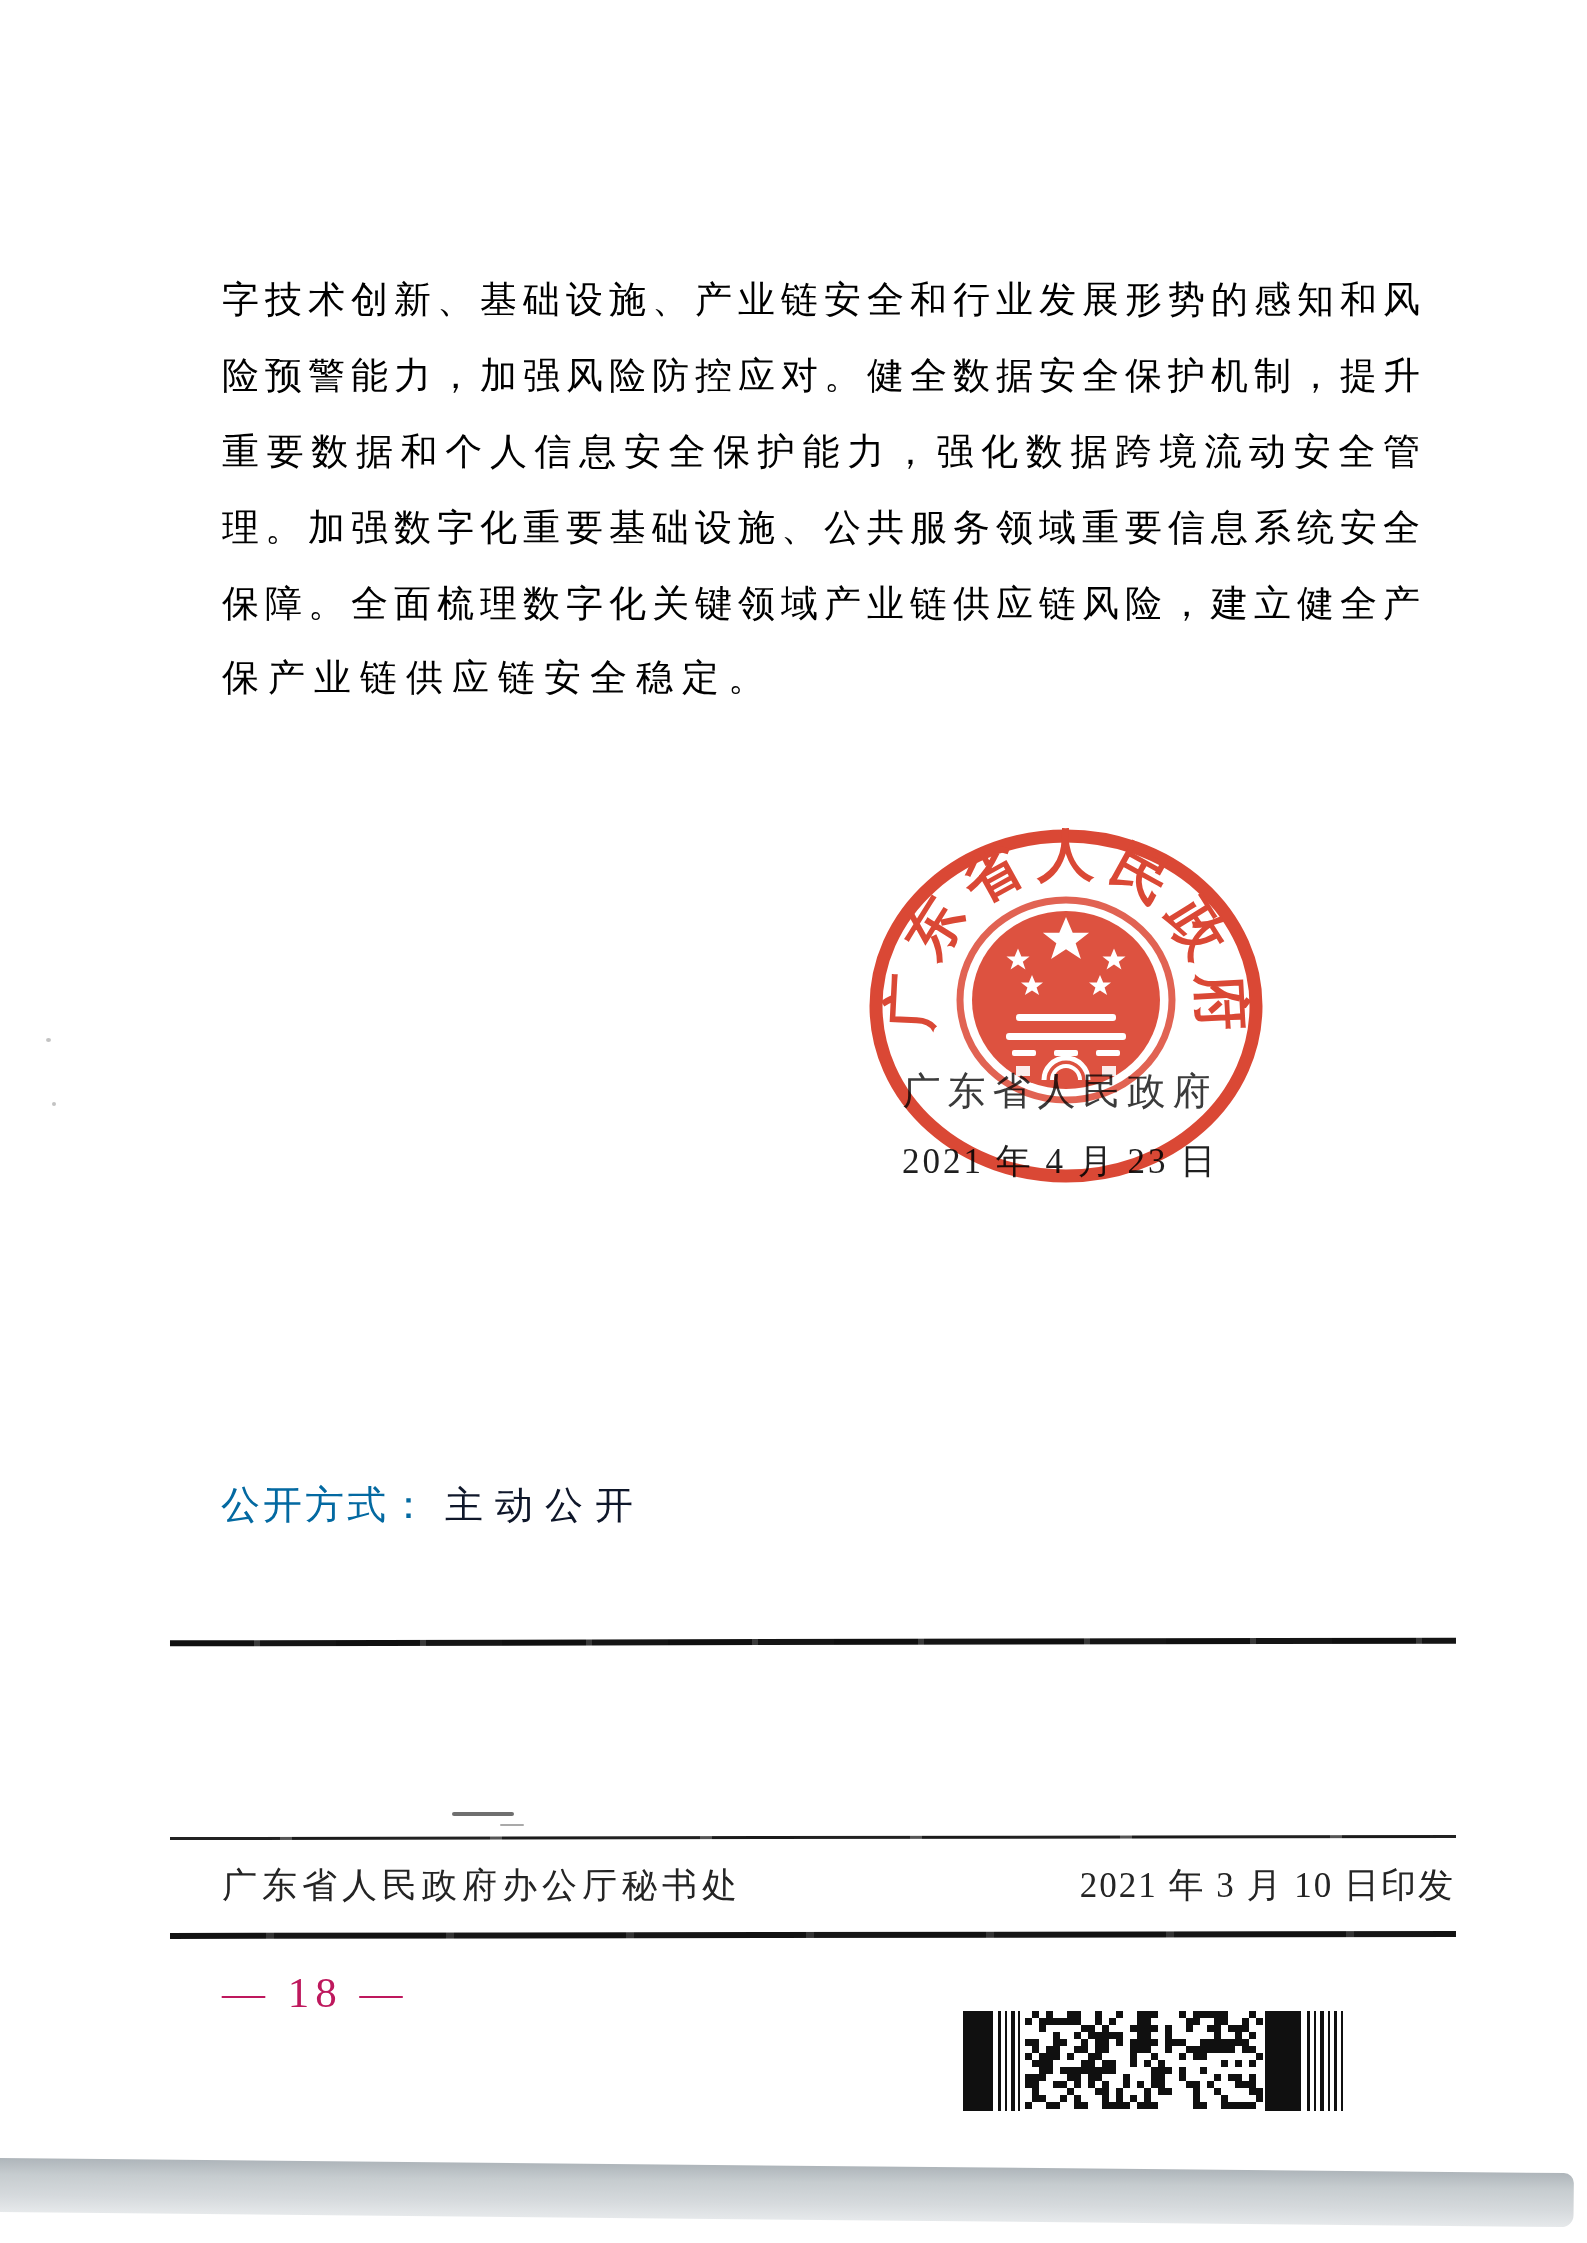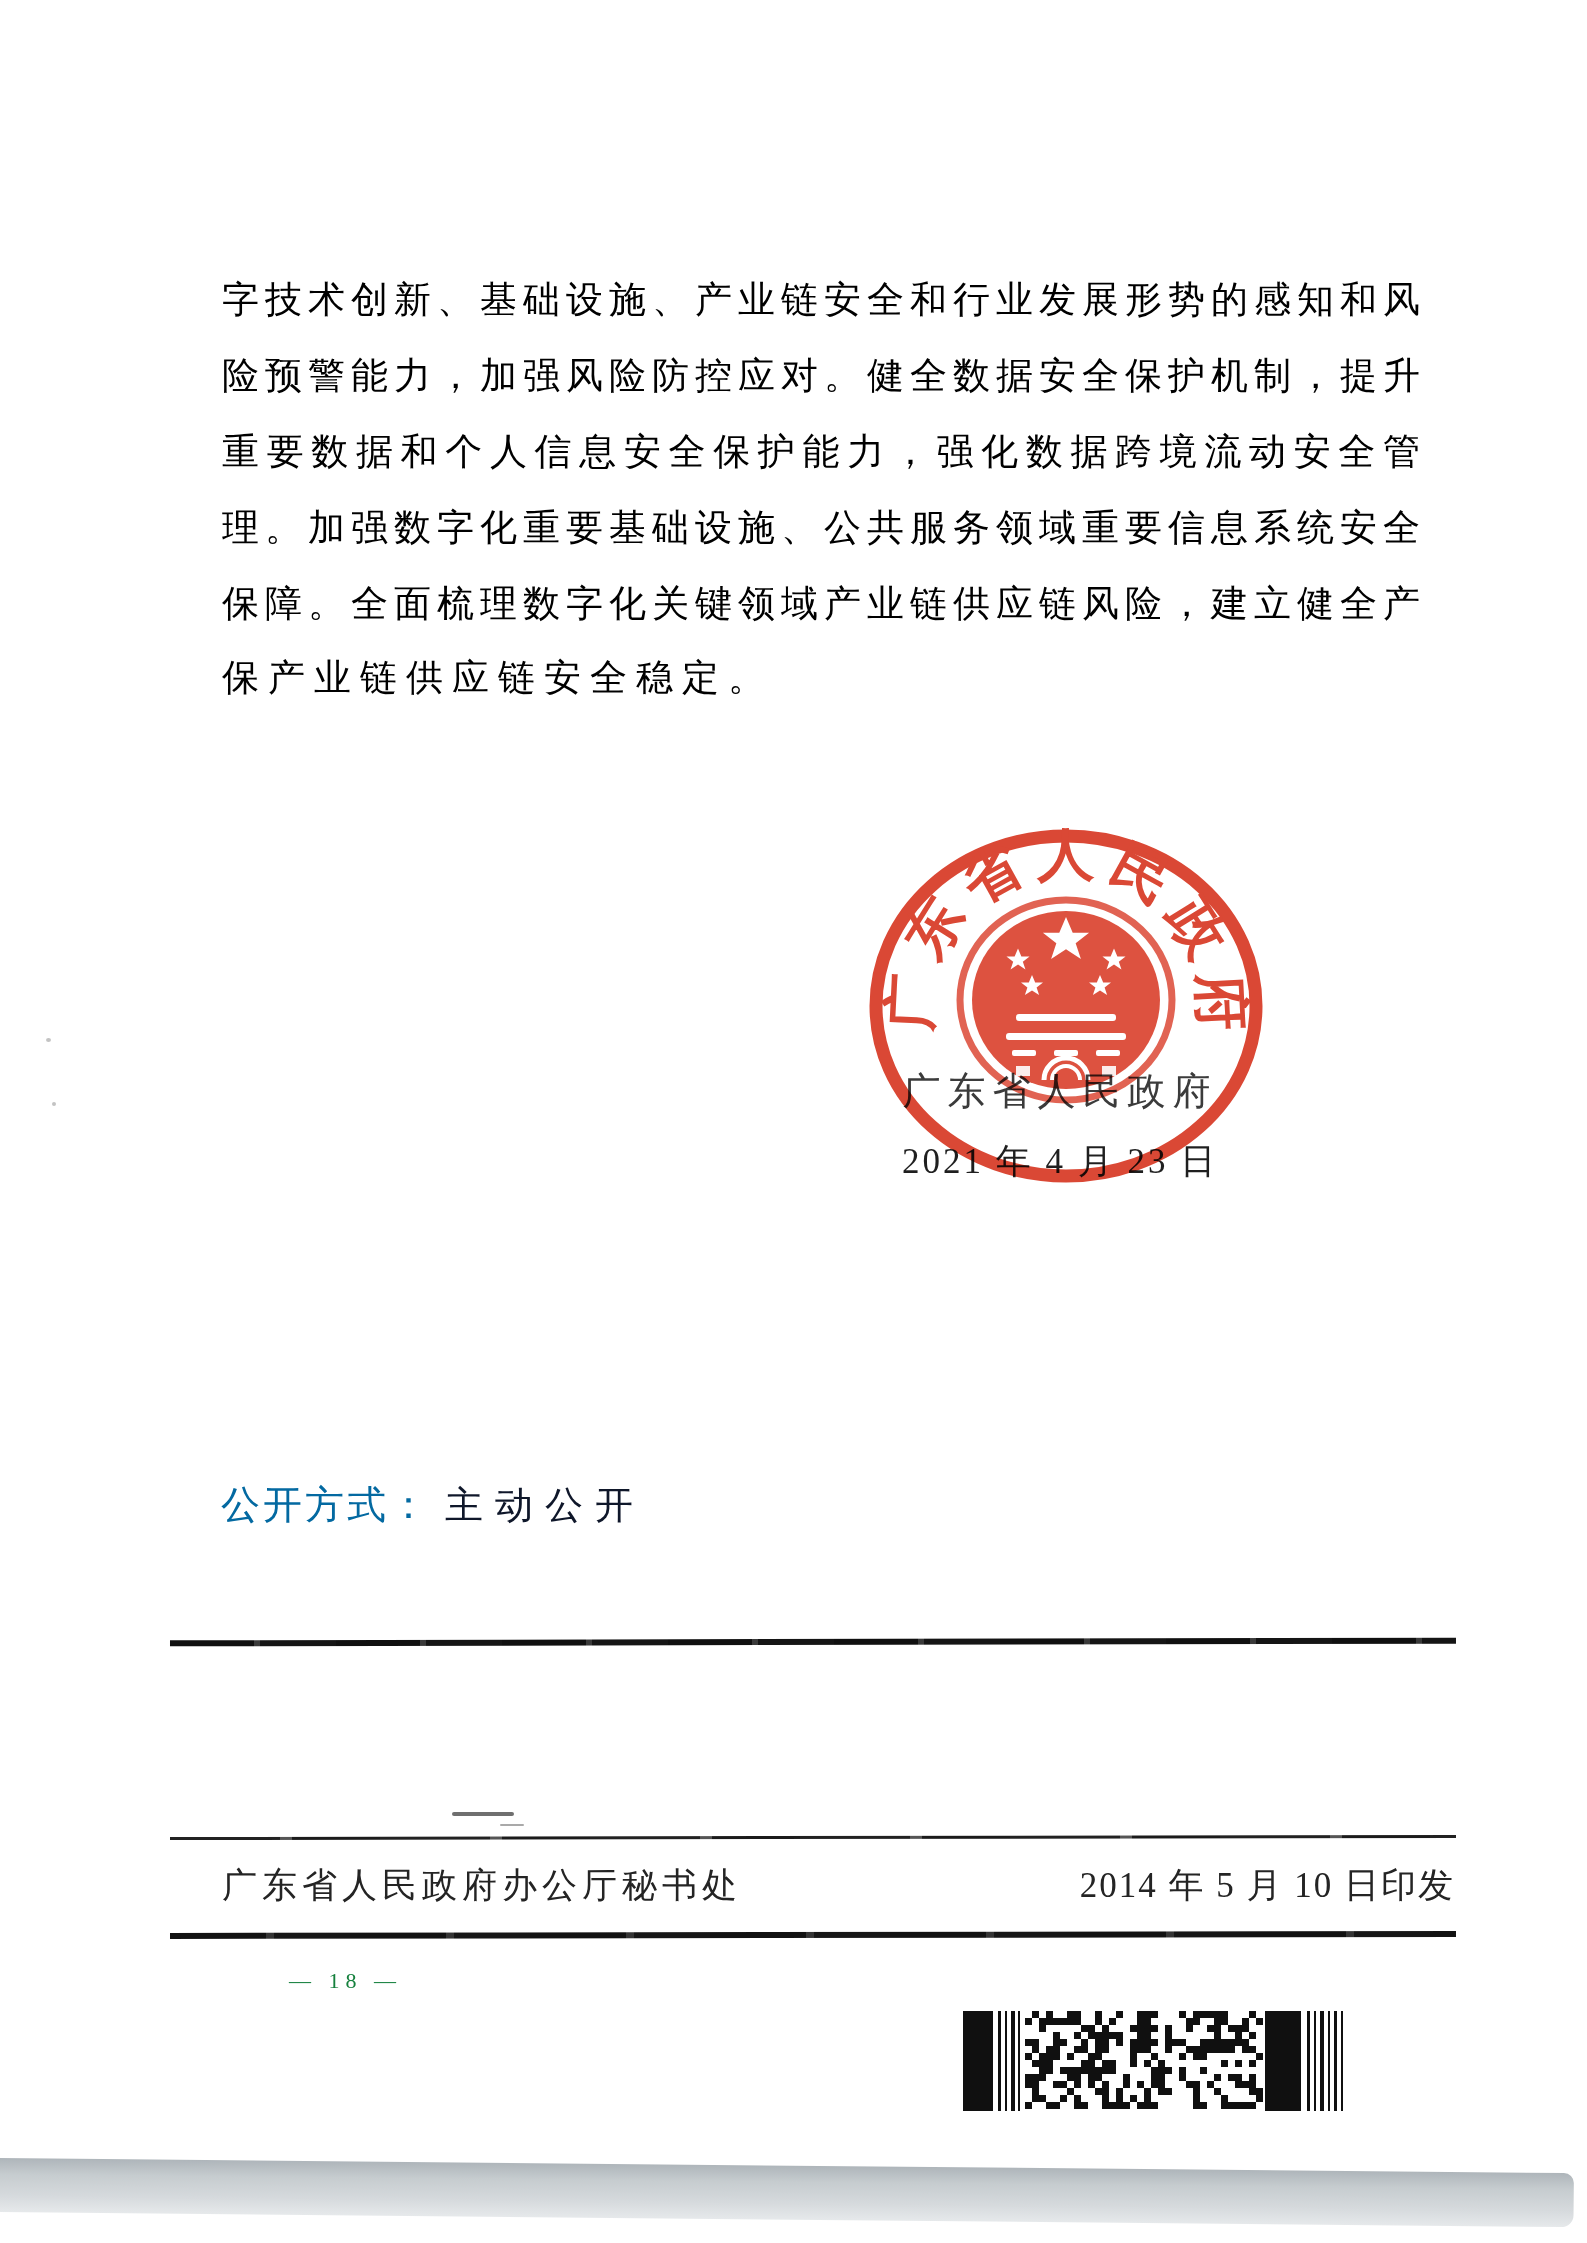--- a/index.html
+++ b/index.html
@@ -34,21 +34,21 @@
     background:repeating-linear-gradient(90deg,#101010 0 84px,#3a3a3a 84px 90px,#151515 90px 166px);}
   .rule2{top:1836px;height:3px;transform:rotate(-0.1deg);
     background:repeating-linear-gradient(90deg,#222 0 110px,#555 110px 122px,#1b1b1b 122px 210px);}
   .rule3{top:1932px;height:6px;transform:rotate(-0.08deg);
     background:repeating-linear-gradient(90deg,#121212 0 96px,#353535 96px 104px,#171717 104px 180px);}
   
   .footerrow{position:absolute;left:222px;top:1862px;width:1233px;display:flex;justify-content:space-between;align-items:flex-end;}
   .footer-office{font-size:35px;letter-spacing:5px;color:#242424;white-space:nowrap;}
   .footer-date{font-size:35px;letter-spacing:2px;color:#242424;white-space:nowrap;}
   .pagenum{position:absolute;left:222px;top:1968px;width:180px;text-align:right;
-    font-size:22px;letter-spacing:6px;color:#15803d;white-space:nowrap;}
+    font-size:43px;letter-spacing:6px;color:#be185d;white-space:nowrap;}
   
   .barcode{position:absolute;left:963px;top:2008px;}
   
   .smudge{position:absolute;background:#6f6f6f;border-radius:2px;}
   .speck{position:absolute;background:#c3c3c3;border-radius:50%;}
   .edgeband{
     position:absolute;left:-8px;top:2158px;width:1582px;height:54px;
     transform:rotate(0.55deg);transform-origin:left top;border-radius:0 10px 12px 0;
     background:linear-gradient(to bottom,#aeb5ba 0%,#c6cccf 30%,#d6dadd 70%,#e6e9eb 100%);
   }
@@ -106,21 +106,21 @@
   <div class="disclosure">
     <span class="lbl">公开方式：</span><span class="val">主动公开</span>
   </div>
 
   <div class="rule rule1"></div>
   <div class="rule rule2"></div>
   <div class="rule rule3"></div>
 
   <div class="footerrow">
     <span class="footer-office">广东省人民政府办公厅秘书处</span>
-    <span class="footer-date">2014 年 5 月 10 日印发</span>
+    <span class="footer-date">2021 年 3 月 10 日印发</span>
   </div>
 
   <div class="pagenum">— 18 —</div>
 
   <svg id="barcode-svg" class="barcode" width="383" height="106" viewBox="0 0 383 106">
       <rect x="0" y="3" width="30" height="100" fill="#101010"></rect>
       <rect x="35" y="3" width="3" height="100" fill="#101010"></rect>
       <rect x="42" y="3" width="2" height="100" fill="#101010"></rect>
       <rect x="48" y="3" width="4" height="100" fill="#101010"></rect>
       <rect x="55" y="3" width="2" height="100" fill="#101010"></rect>

